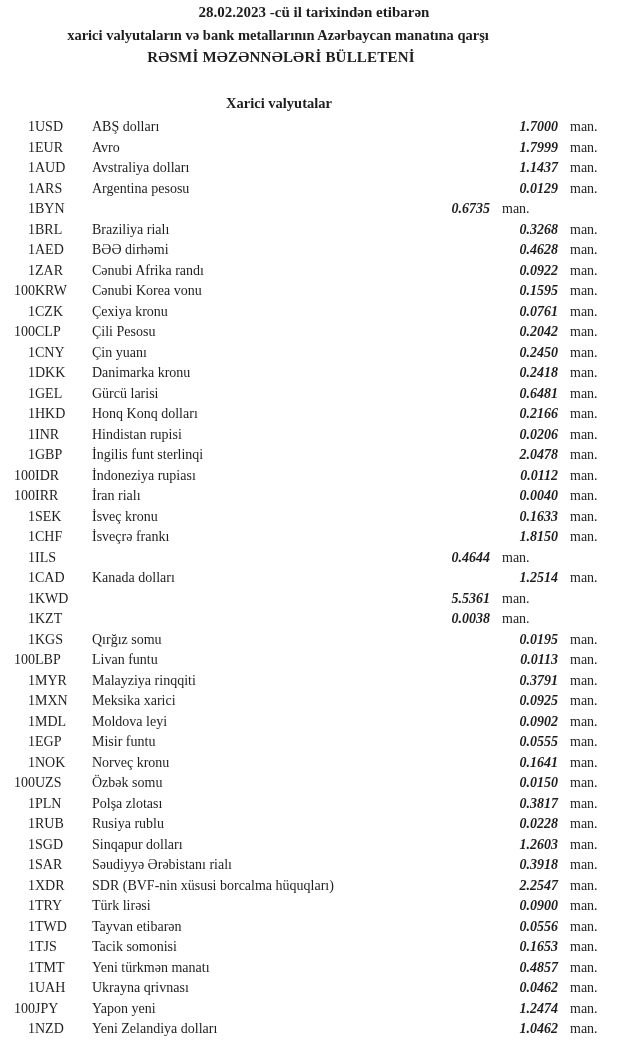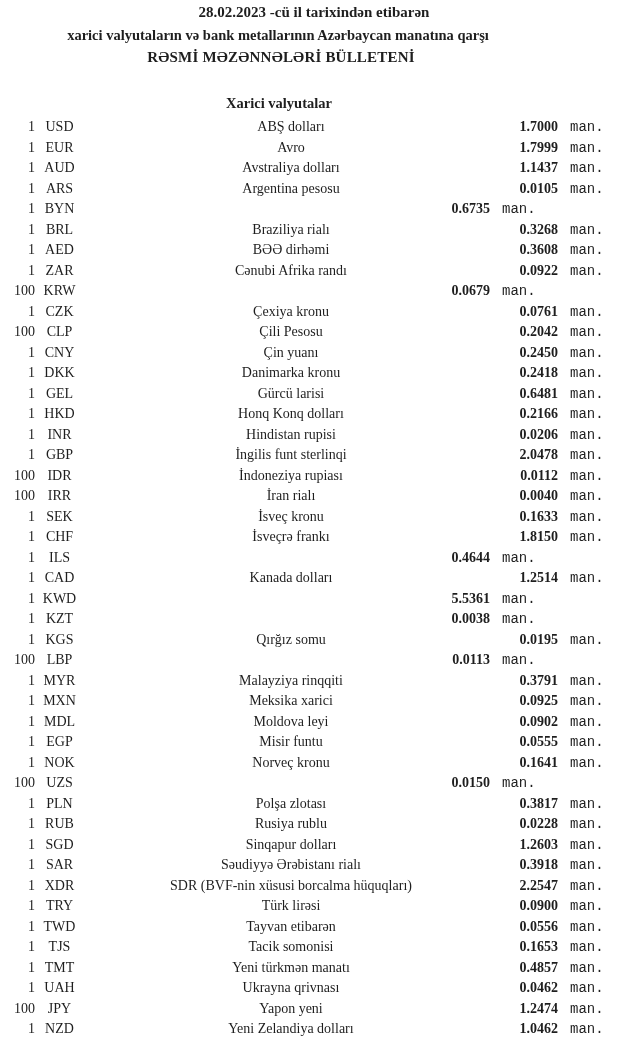--- a/index.html
+++ b/index.html
@@ -46,24 +46,24 @@
     width: 620px;
   }
   .row {
     display: grid;
     grid-template-columns: 35px 49px 1fr 68px 62px;
     height: 20.5px;
     line-height: 20.5px;
     font-size: 14px;
   }
   .qty  { text-align: right; }
-  .code { text-align: center; }
-  .name { padding-left: 8px; white-space: nowrap; overflow: hidden; text-align: center; }
-  .rate { text-align: right; font-weight: bold; }
-  .man  { padding-left: 12px; font-family: Liberation Mono, monospace; }
+  .code { text-align: left; }
+  .name { padding-left: 8px; white-space: nowrap; overflow: hidden; }
+  .rate { text-align: right; font-weight: bold; font-style: italic; }
+  .man  { padding-left: 12px; }
 </style>
 </head>
 <body>
 
 <div class="page">
   <div class="hdr hdr-line1">28.02.2023 -cü il tarixindən etibarən</div>
   <div class="hdr hdr-line2">xarici valyutaların və bank metallarının Azərbaycan manatına qarşı</div>
   <div class="hdr hdr-line3">RƏSMİ MƏZƏNNƏLƏRİ BÜLLETENİ</div>
   <div class="section-title">Xarici valyutalar</div>
   <div class="rate-table" id="rate-table">
@@ -88,21 +88,21 @@
     <span class="code">AUD</span>
     <span class="name">Avstraliya dolları</span>
     <span class="rate">1.1437</span>
     <span class="man">man.</span>
   </div>
 
   <div class="row">
     <span class="qty">1</span>
     <span class="code">ARS</span>
     <span class="name">Argentina pesosu</span>
-    <span class="rate">0.0105</span>
+    <span class="rate">0.0129</span>
     <span class="man">man.</span>
   </div>
 
   <div class="row">
     <span class="qty">1</span>
     <span class="code">BYN</span>
     <span class="rate">0.6735</span>
     <span class="man">man.</span>
   </div>
 
@@ -111,36 +111,37 @@
     <span class="code">BRL</span>
     <span class="name">Braziliya rialı</span>
     <span class="rate">0.3268</span>
     <span class="man">man.</span>
   </div>
 
   <div class="row">
     <span class="qty">1</span>
     <span class="code">AED</span>
     <span class="name">BƏƏ dirhəmi</span>
-    <span class="rate">0.3608</span>
+    <span class="rate">0.4628</span>
     <span class="man">man.</span>
   </div>
 
   <div class="row">
     <span class="qty">1</span>
     <span class="code">ZAR</span>
     <span class="name">Cənubi Afrika randı</span>
     <span class="rate">0.0922</span>
     <span class="man">man.</span>
   </div>
 
   <div class="row">
     <span class="qty">100</span>
     <span class="code">KRW</span>
-    <span class="rate">0.0679</span>
+    <span class="name">Cənubi Korea vonu</span>
+    <span class="rate">0.1595</span>
     <span class="man">man.</span>
   </div>
 
   <div class="row">
     <span class="qty">1</span>
     <span class="code">CZK</span>
     <span class="name">Çexiya kronu</span>
     <span class="rate">0.0761</span>
     <span class="man">man.</span>
   </div>
@@ -266,20 +267,21 @@
     <span class="qty">1</span>
     <span class="code">KGS</span>
     <span class="name">Qırğız somu</span>
     <span class="rate">0.0195</span>
     <span class="man">man.</span>
   </div>
 
   <div class="row">
     <span class="qty">100</span>
     <span class="code">LBP</span>
+    <span class="name">Livan funtu</span>
     <span class="rate">0.0113</span>
     <span class="man">man.</span>
   </div>
 
   <div class="row">
     <span class="qty">1</span>
     <span class="code">MYR</span>
     <span class="name">Malayziya rinqqiti</span>
     <span class="rate">0.3791</span>
     <span class="man">man.</span>
@@ -313,20 +315,21 @@
     <span class="qty">1</span>
     <span class="code">NOK</span>
     <span class="name">Norveç kronu</span>
     <span class="rate">0.1641</span>
     <span class="man">man.</span>
   </div>
 
   <div class="row">
     <span class="qty">100</span>
     <span class="code">UZS</span>
+    <span class="name">Özbək somu</span>
     <span class="rate">0.0150</span>
     <span class="man">man.</span>
   </div>
 
   <div class="row">
     <span class="qty">1</span>
     <span class="code">PLN</span>
     <span class="name">Polşa zlotası</span>
     <span class="rate">0.3817</span>
     <span class="man">man.</span>

